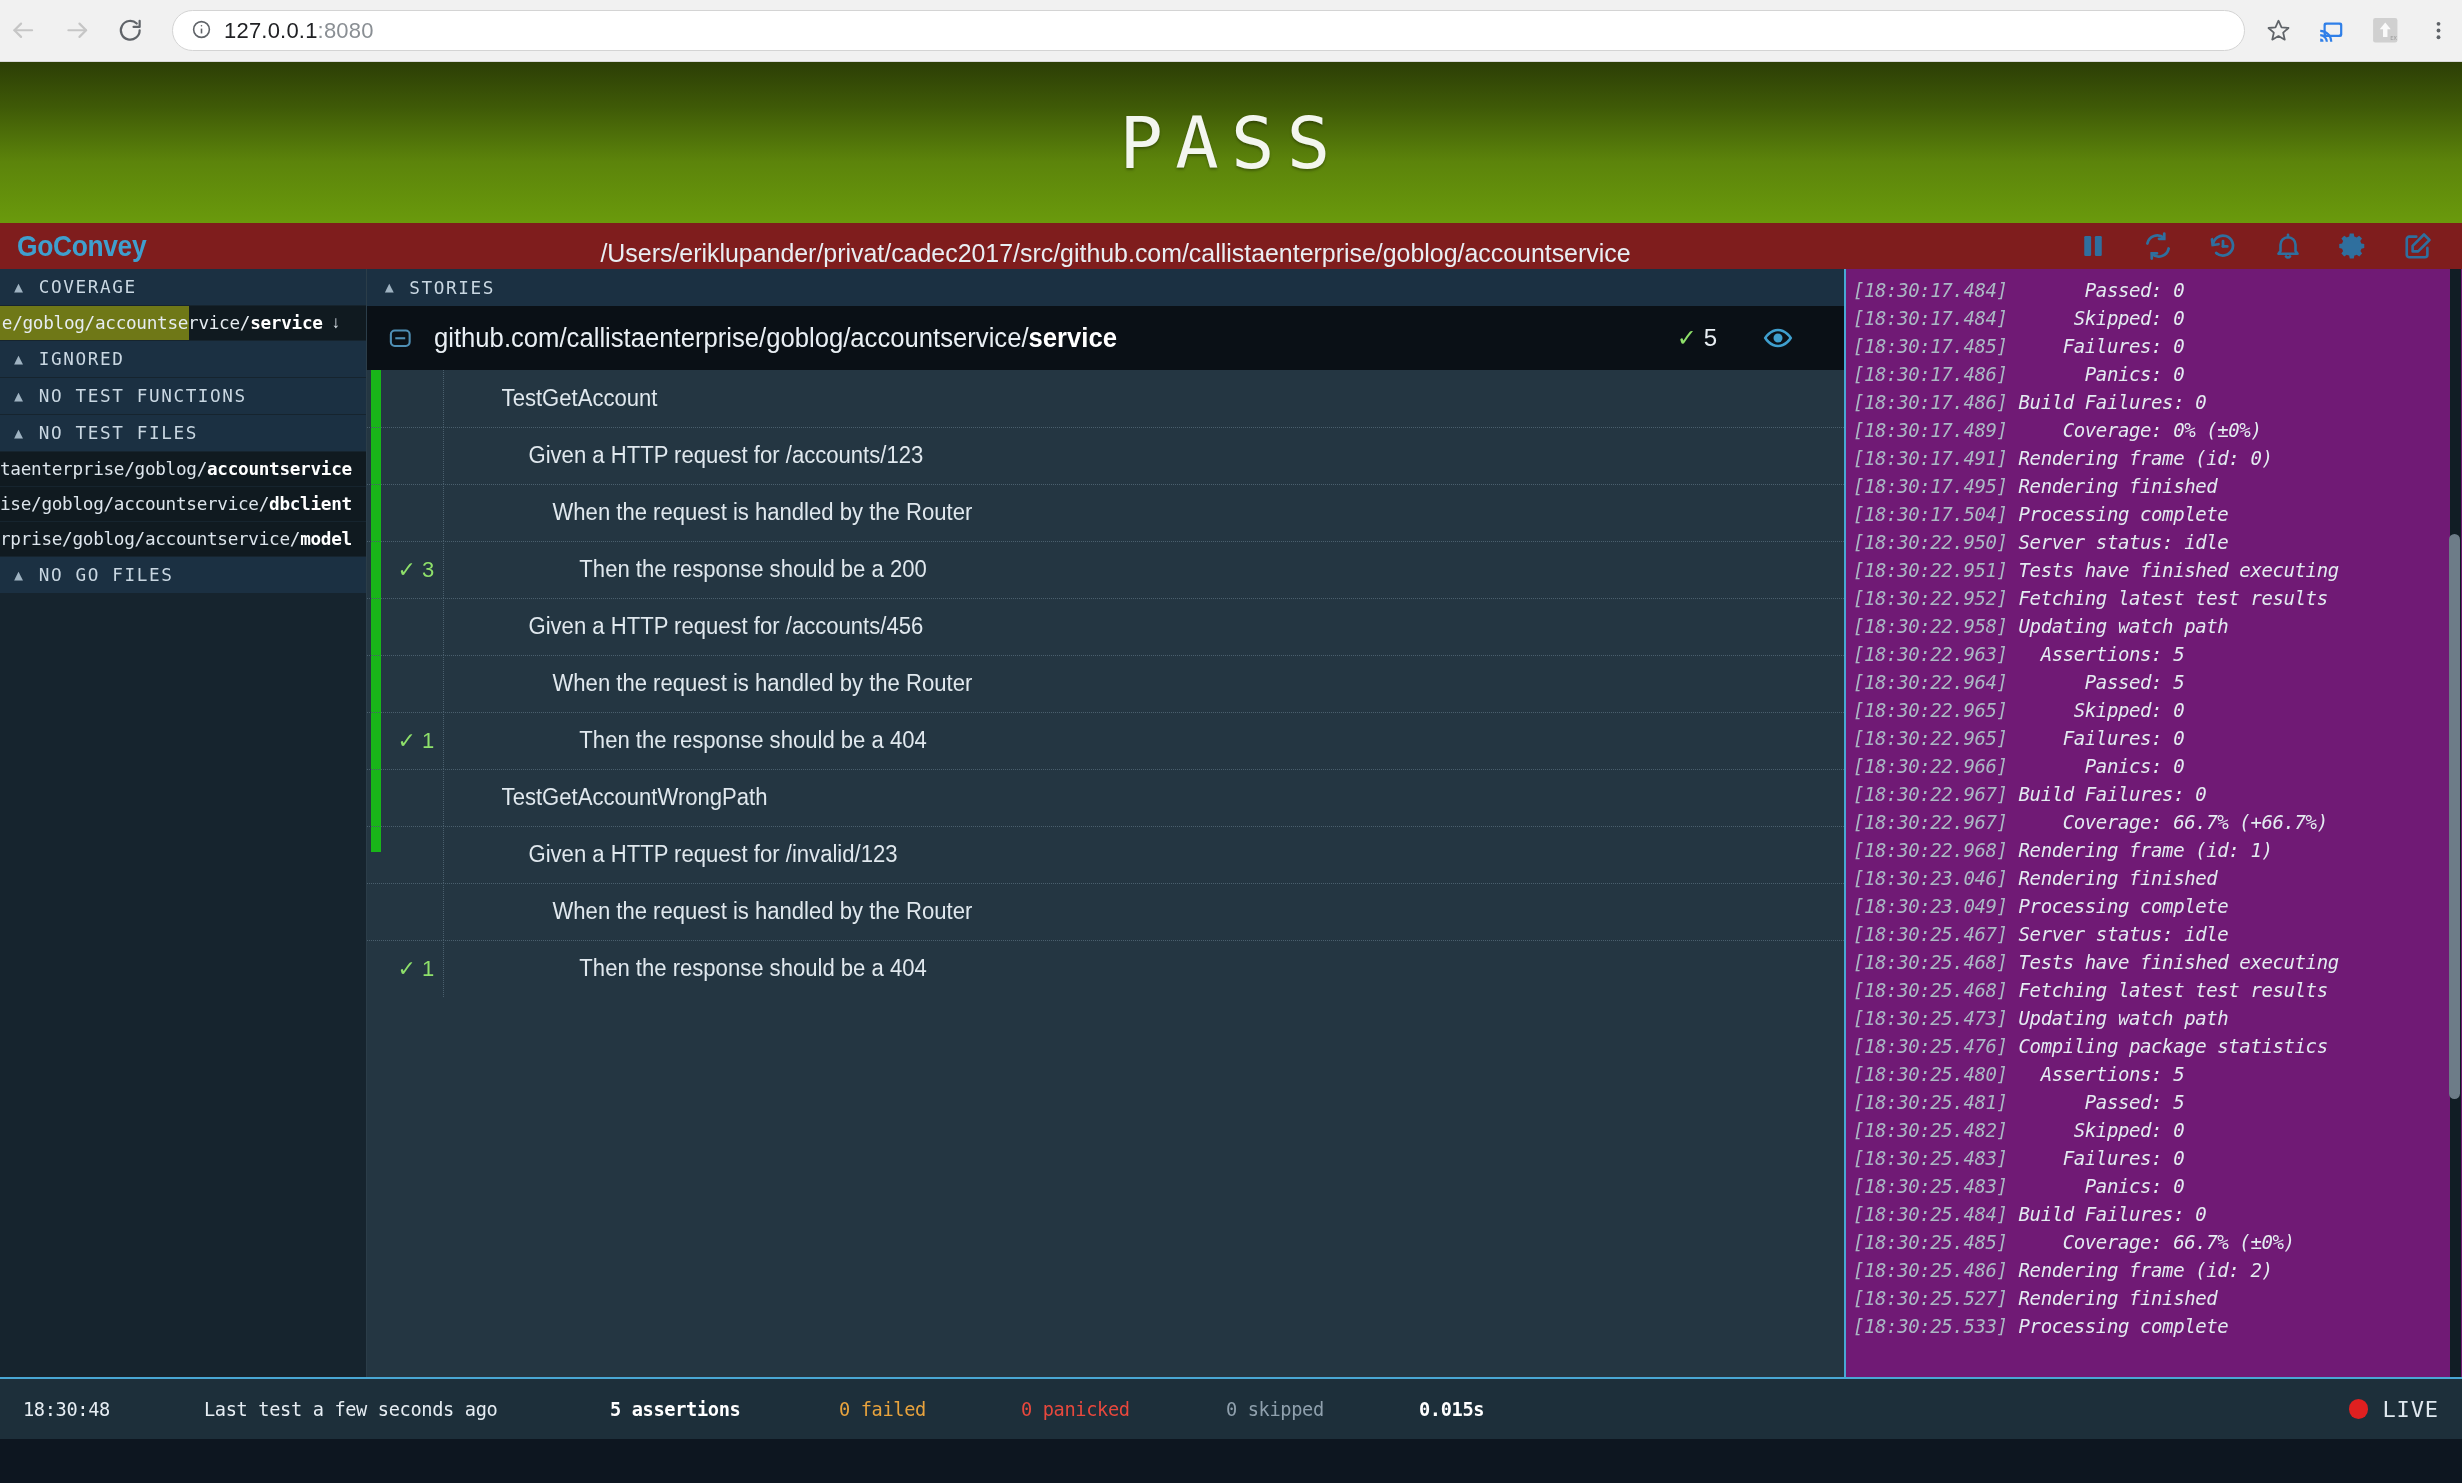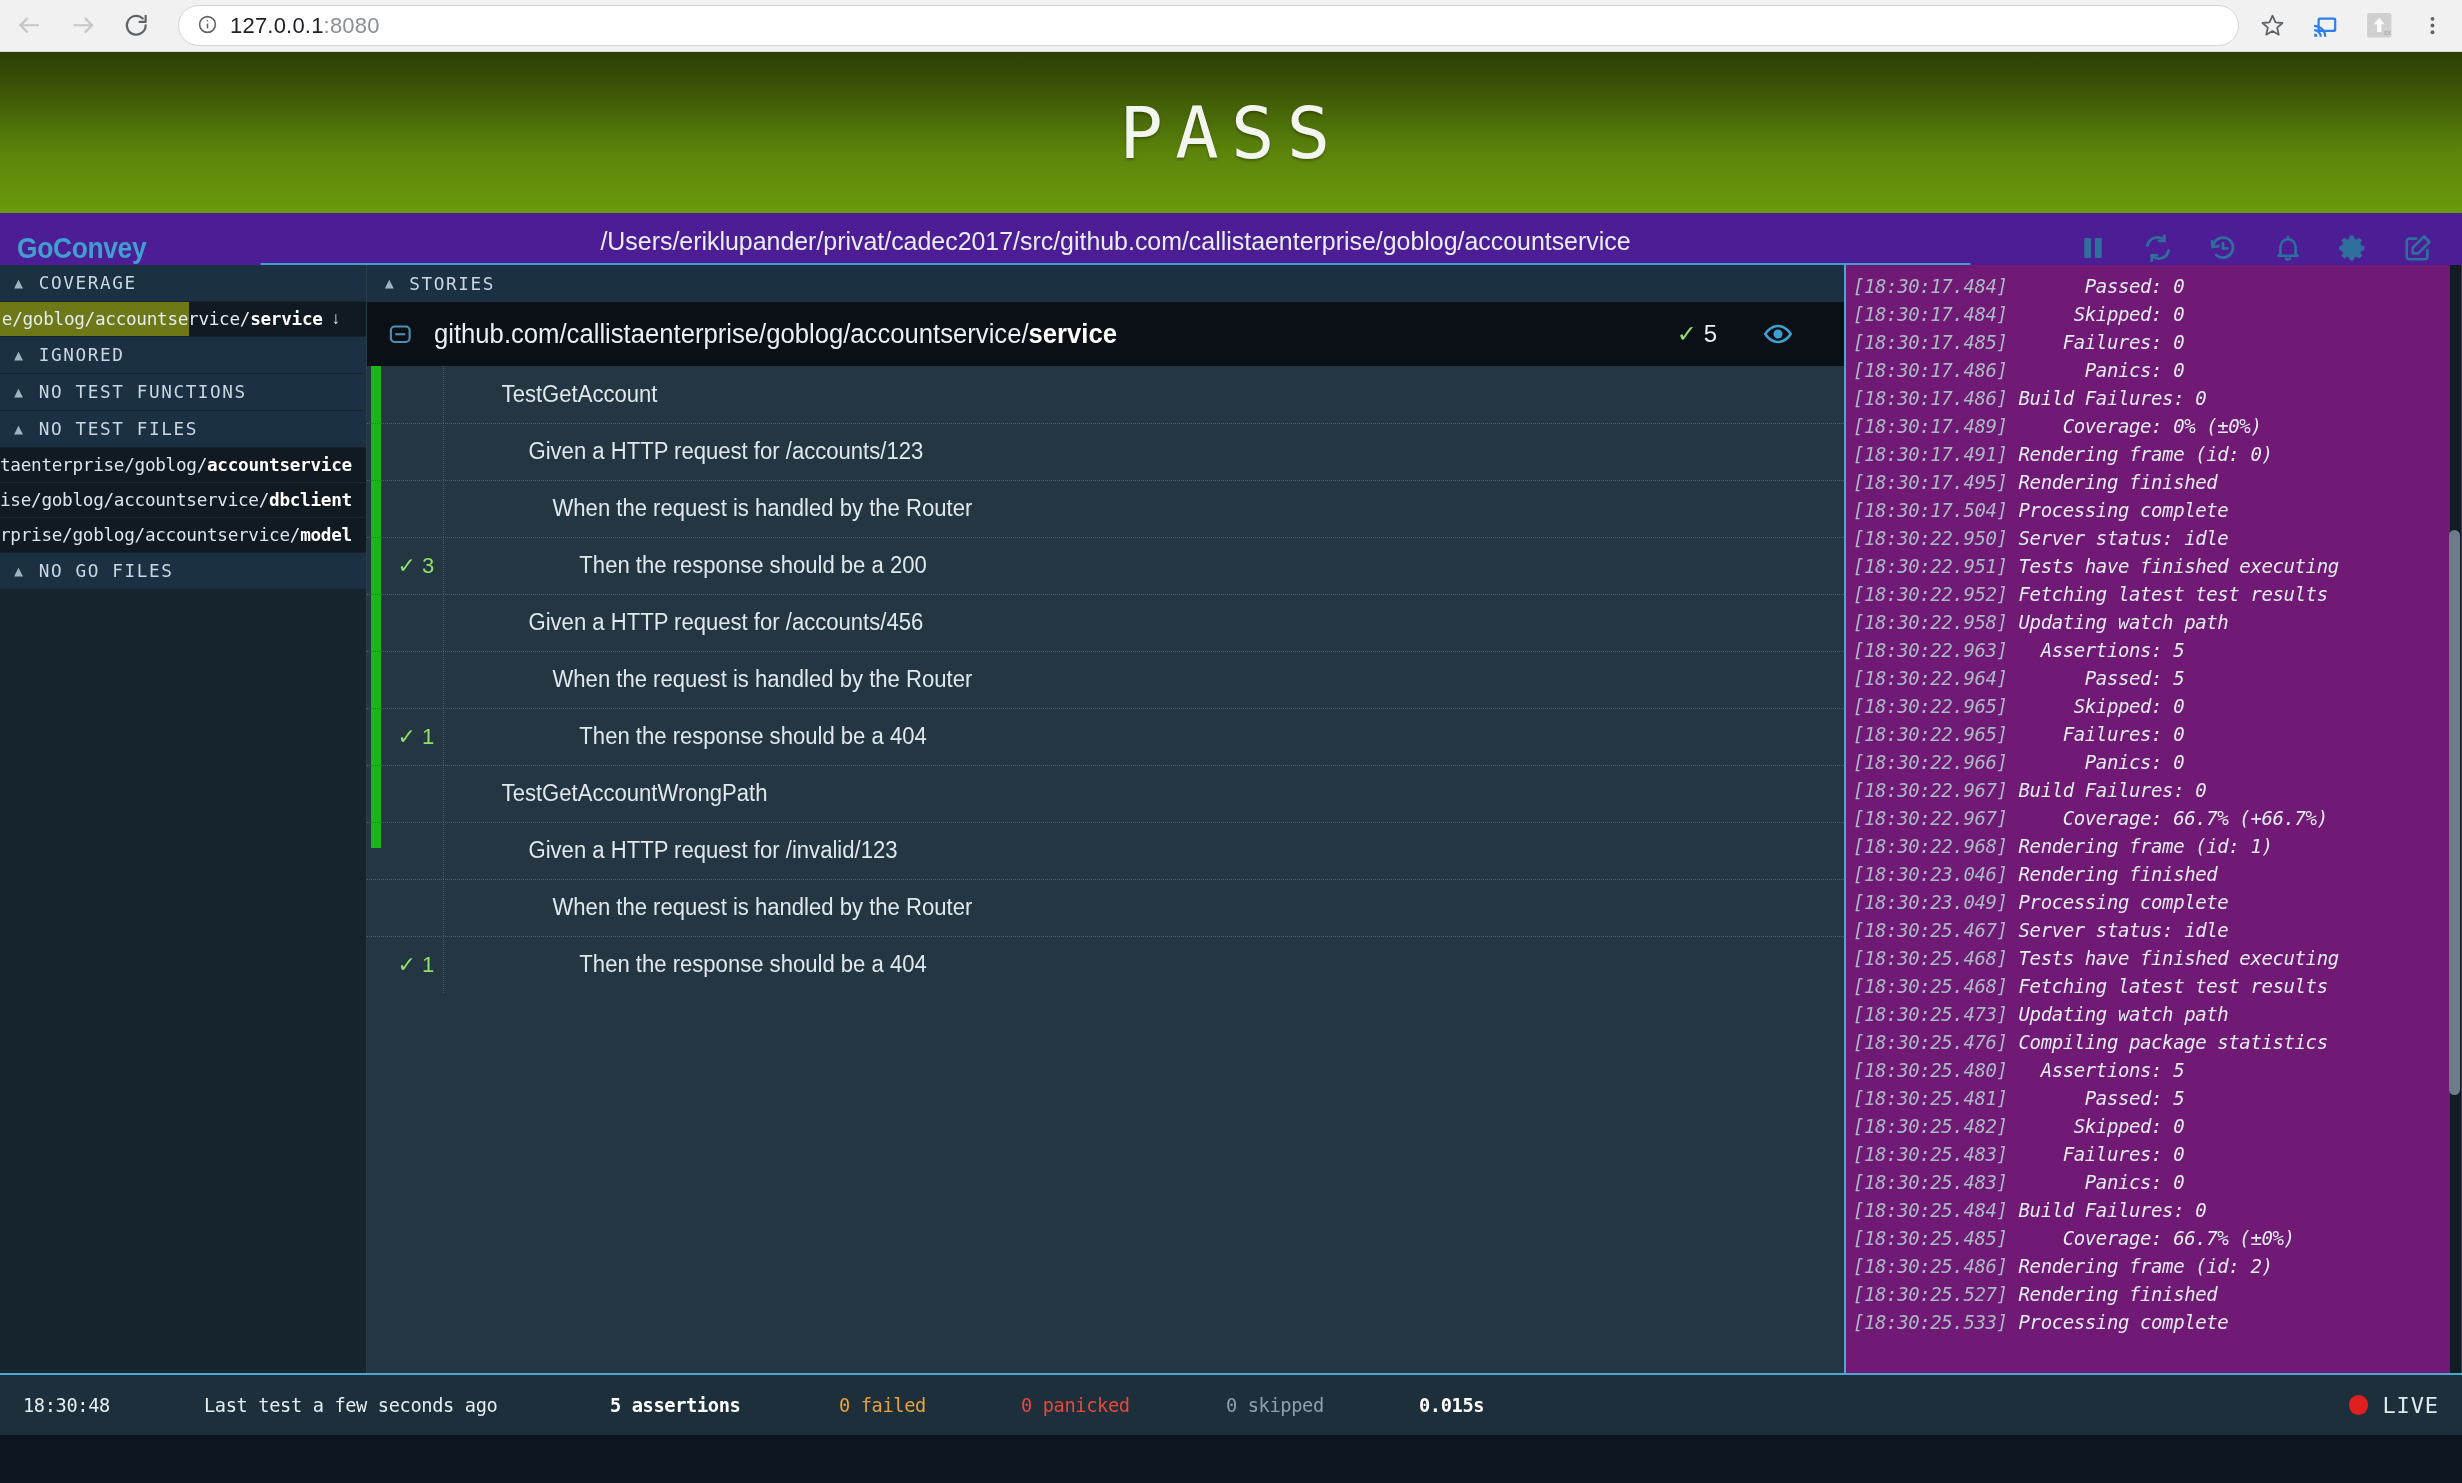--- a/index.html
+++ b/index.html
@@ -4,22 +4,22 @@
 <style>
   * { box-sizing: border-box; margin: 0; padding: 0; }
   html, body {
     width: 2462px; height: 1484px;
     font-family: "Liberation Sans", sans-serif;
     background: #0d1620; overflow: hidden;
   }
 
   
   #browser-chrome {
-    height: 52px; background: #f1f1f1;
-    display: flex; align-items: center; padding: 0 9px; gap: 12.4px;
+    height: 62px; background: #f1f1f1;
+    display: flex; align-items: center; padding: 0 3px; gap: 12.4px;
     border-bottom: 0.9px solid #d8d8d8;
   }
   .nav-btn {
     width: 41px; height: 41px; border-radius: 50%;
     display: flex; align-items: center; justify-content: center;
     flex: 0 0 auto;
   }
   .nav-btn svg { display: block; }
   #omnibox {
     flex: 1 1 auto; height: 41px; background: #fff;
@@ -45,22 +45,22 @@
   #pass-banner-text {
     font-size: 72px; color: #f3f6ef; letter-spacing: 12.4px;
     font-weight: 400;
     -webkit-text-stroke: 0px;
     font-family: "DejaVu Sans Mono", monospace;
     text-shadow: 0 1.8px 2.6px rgba(0,0,0,.3);
   }
 
   
   #gc-header {
-    height: 52px; background: #4c1d95;
-    display: flex; align-items: flex-end; position: relative;
+    height: 46px; background: #7f1d1d;
+    display: flex; align-items: center; position: relative;
   }
   #gc-logo {
     width: 177px; padding-left: 19.4px; flex: 0 0 auto;
     color: #3f9fce; font-size: 30px; font-weight: bold;
     letter-spacing: -0.4px;
     font-family: "Liberation Sans Narrow", "Liberation Sans", sans-serif;
     transform: scaleX(.88); transform-origin: left center;
   }
   #gc-path-wrap {
     flex: 1 1 auto; display: flex; justify-content: center;

